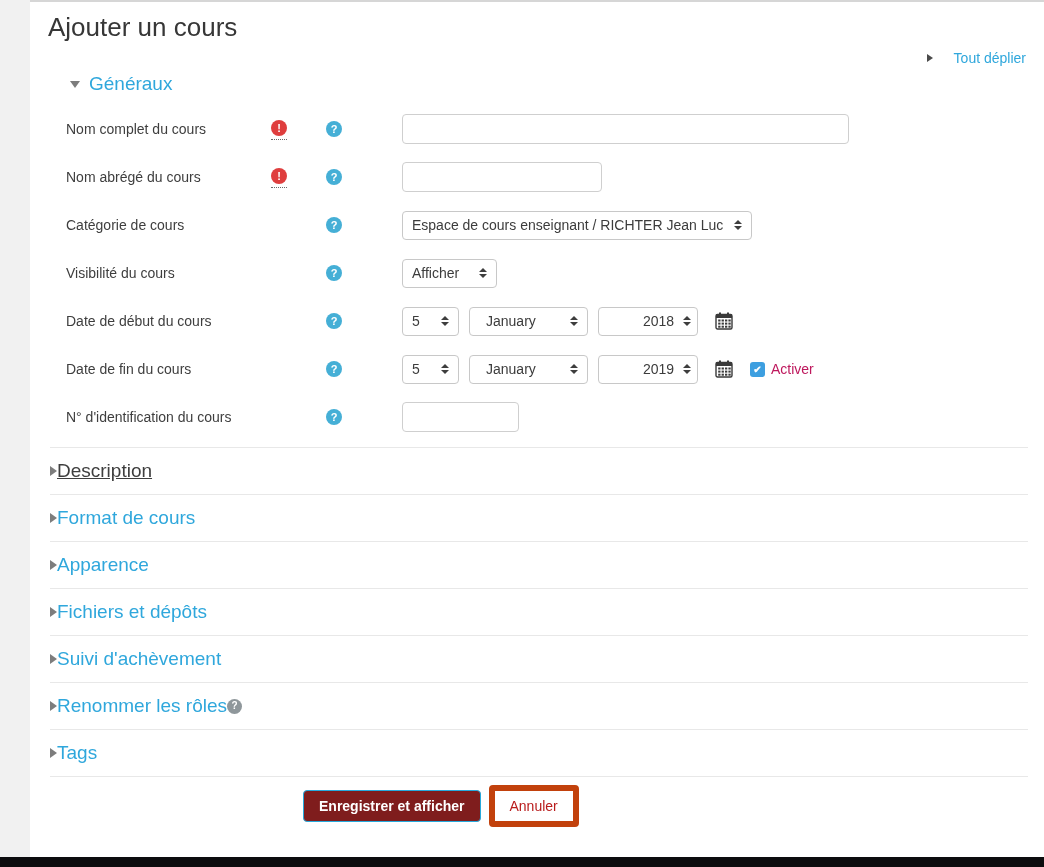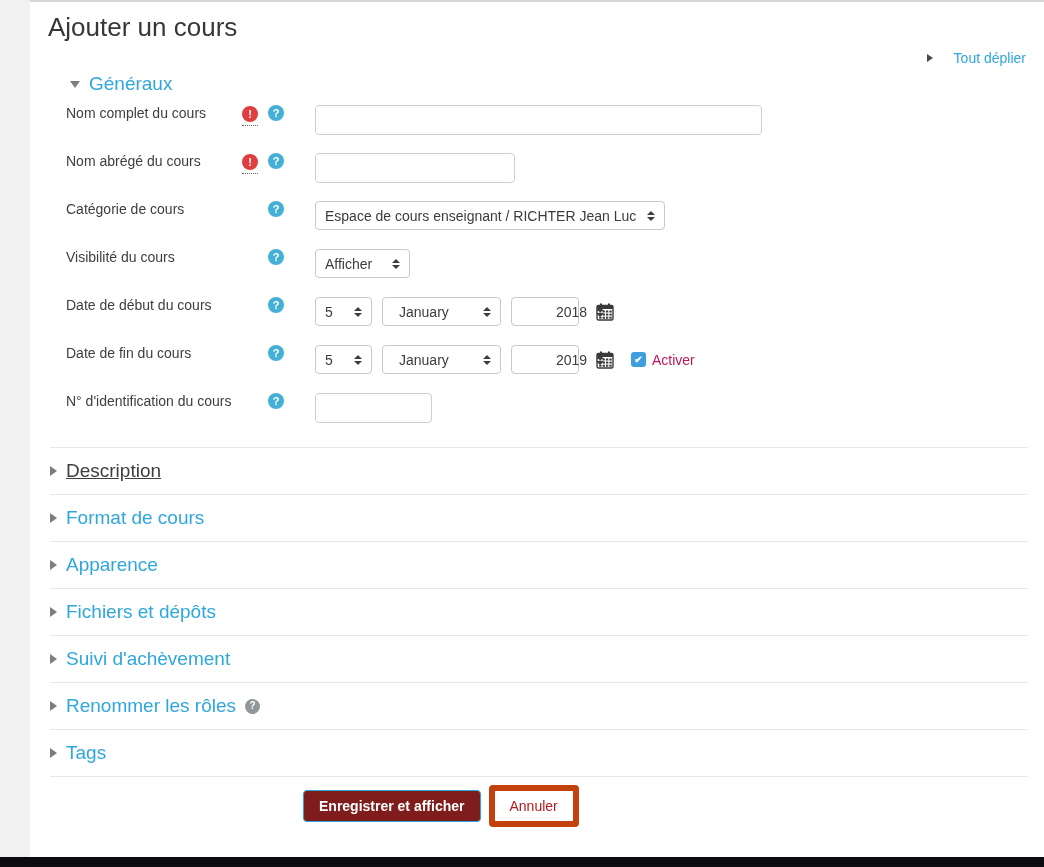--- a/index.html
+++ b/index.html
@@ -24,21 +24,21 @@
   .expand-all a { color:#2fa7dc; font-size:14px; text-decoration:none; }
   .tri-r-dark { width:0; height:0; border-left:6px solid #4a4a4a; border-top:4px solid transparent; border-bottom:4px solid transparent; }
 
   .sec-head { display:flex; align-items:center; gap:9px; margin:30px 0 10px 20px; }
   .sec-head a { color:#2fa7dc; font-size:19px; font-weight:400; text-decoration:none; }
   .tri-d { width:0; height:0; border-top:7px solid #7d7d7d; border-left:5px solid transparent; border-right:5px solid transparent; }
   .tri-r { width:0; height:0; border-left:7px solid #7d7d7d; border-top:5px solid transparent; border-bottom:5px solid transparent; }
 
   .fieldset-general { border-bottom:1px solid #e8e8e8; margin:0 16px 0 20px; padding-bottom:6px; }
 
-  .frow { display:flex; align-items:flex-start; height:48px; padding-left:16px; }
+  .frow { display:flex; align-items:center; height:48px; padding-left:16px;gap:29px; }
   .flabel { width:176px; font-size:14px; color:#3e3e3e; }
   .slot-req { width:26px; display:flex; align-items:center; }
   .slot-help { width:47px; display:flex; align-items:center; }
   .circle-ic {
     display:inline-flex; align-items:center; justify-content:center;
     width:16px; height:16px; border-radius:50%;
     color:#fff; font-size:11px; font-weight:bold; line-height:16px;
   }
   .req { background:#df3e3e; }
   .help { background:#45afd6; cursor:pointer; }
@@ -58,32 +58,32 @@
   }
   .sel .txt { white-space:nowrap; }
   .updn { display:flex; flex-direction:column; gap:2px; margin-left:9px; }
   .updn i { display:block; width:0; height:0; border-left:4px solid transparent; border-right:4px solid transparent; }
   .updn i.u { border-bottom:4px solid #3e3e3e; }
   .updn i.d { border-top:4px solid #3e3e3e; }
   .w-cat { width:350px; }
   .w-vis { width:95px; }
   .w-day { width:57px; margin-right:10px; }
   .w-mon { width:119px; margin-right:10px;padding-left:16px; }
-  .w-yr  { width:68px;padding-left:44px; }
+  .w-yr  { width:100px;padding-left:44px; }
 
   .cal { margin-left:17px; cursor:pointer; display:inline-flex; }
 
   .cb {
     width:15px; height:15px; border-radius:3px; background:#3d9fe0;
     display:inline-flex; align-items:center; justify-content:center;
     color:#fff; font-size:10px; font-weight:bold; margin-left:17px; cursor:pointer;
   }
   .cb-label { margin-left:6px; color:#be185d; }
 
-  .csec { display:flex; align-items:center; gap:9px; margin:0 16px 0 20px; padding:12px 0; border-bottom:1px solid #e8e8e8;text-align:center; }
+  .csec { display:flex; align-items:center; margin:0 16px 0 20px; padding:12px 0; border-bottom:1px solid #e8e8e8;text-align:center; }
   .csec a { color:#2fa7dc; font-size:19px; font-weight:400; text-decoration:none; cursor:pointer; }
   .csec a.active { color:#3e3e3e; text-decoration:underline; }
 
   .actions { display:flex; align-items:center; gap:8px; margin:8px 0 0 273px; }
   .btn { font-family:inherit; font-size:14px; border-radius:4px; cursor:pointer; padding:7px 15px; }
   .btn.primary { background:#7f1d1d; border:1px solid #27a9dc; color:#fff; font-weight:bold; }
   .btn.secondary { background:#fff; border:6px solid #c2410c; color:#b91c1c; }
 </style>
 </head>
 <body>

